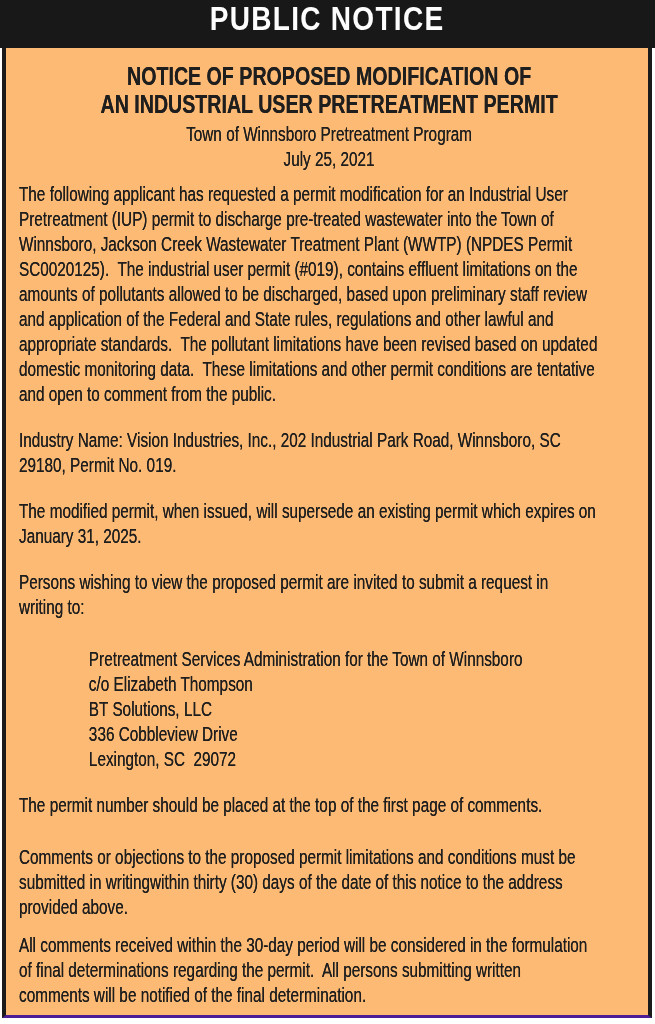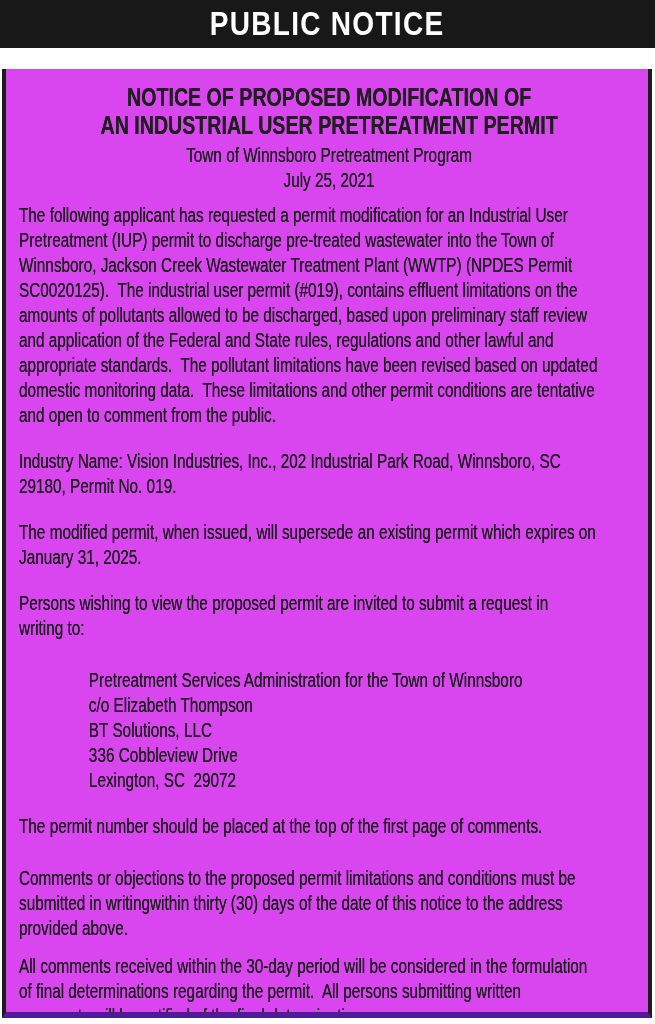--- a/index.html
+++ b/index.html
@@ -11,43 +11,41 @@
     overflow: hidden;
     font-family: "Liberation Sans", sans-serif;
   }
   
   .banner {
     position: absolute;
     top: 0; left: 0;
     width: 655px; height: 48px;
     background: #181818;
     display: flex;
-    align-items: center;
     justify-content: center;
   }
   .banner-text {
     color: #fdfdfd;
     font-size: 33px;
     font-weight: 700;
     letter-spacing: 1.5px;
     white-space: nowrap;
     transform: scaleX(0.85);
     transform-origin: 50% 50%;
   }
   
   .doc {
     position: absolute;
     top: 48px; left: 2px; right: 3px; bottom: 6px;
-    background: #d946ef;
+    background: #fdba74;
     border-left: 4px solid #1b1b1b;
     border-right: 4px solid #1b1b1b;
-    border-bottom: 6px solid #4c1d95;
+    border-bottom: 3px solid #4c1d95;
     box-sizing: border-box;
     overflow: hidden;
-    margin-top: 21px;
   }
   
   .condense {
     width: 790px;
     transform: scaleX(0.785);
     transform-origin: 0 0;
     margin: 14px 0 0 13px;
     color: #1e1e1e;
     text-shadow: 0 0 0.4px #222;
   }

